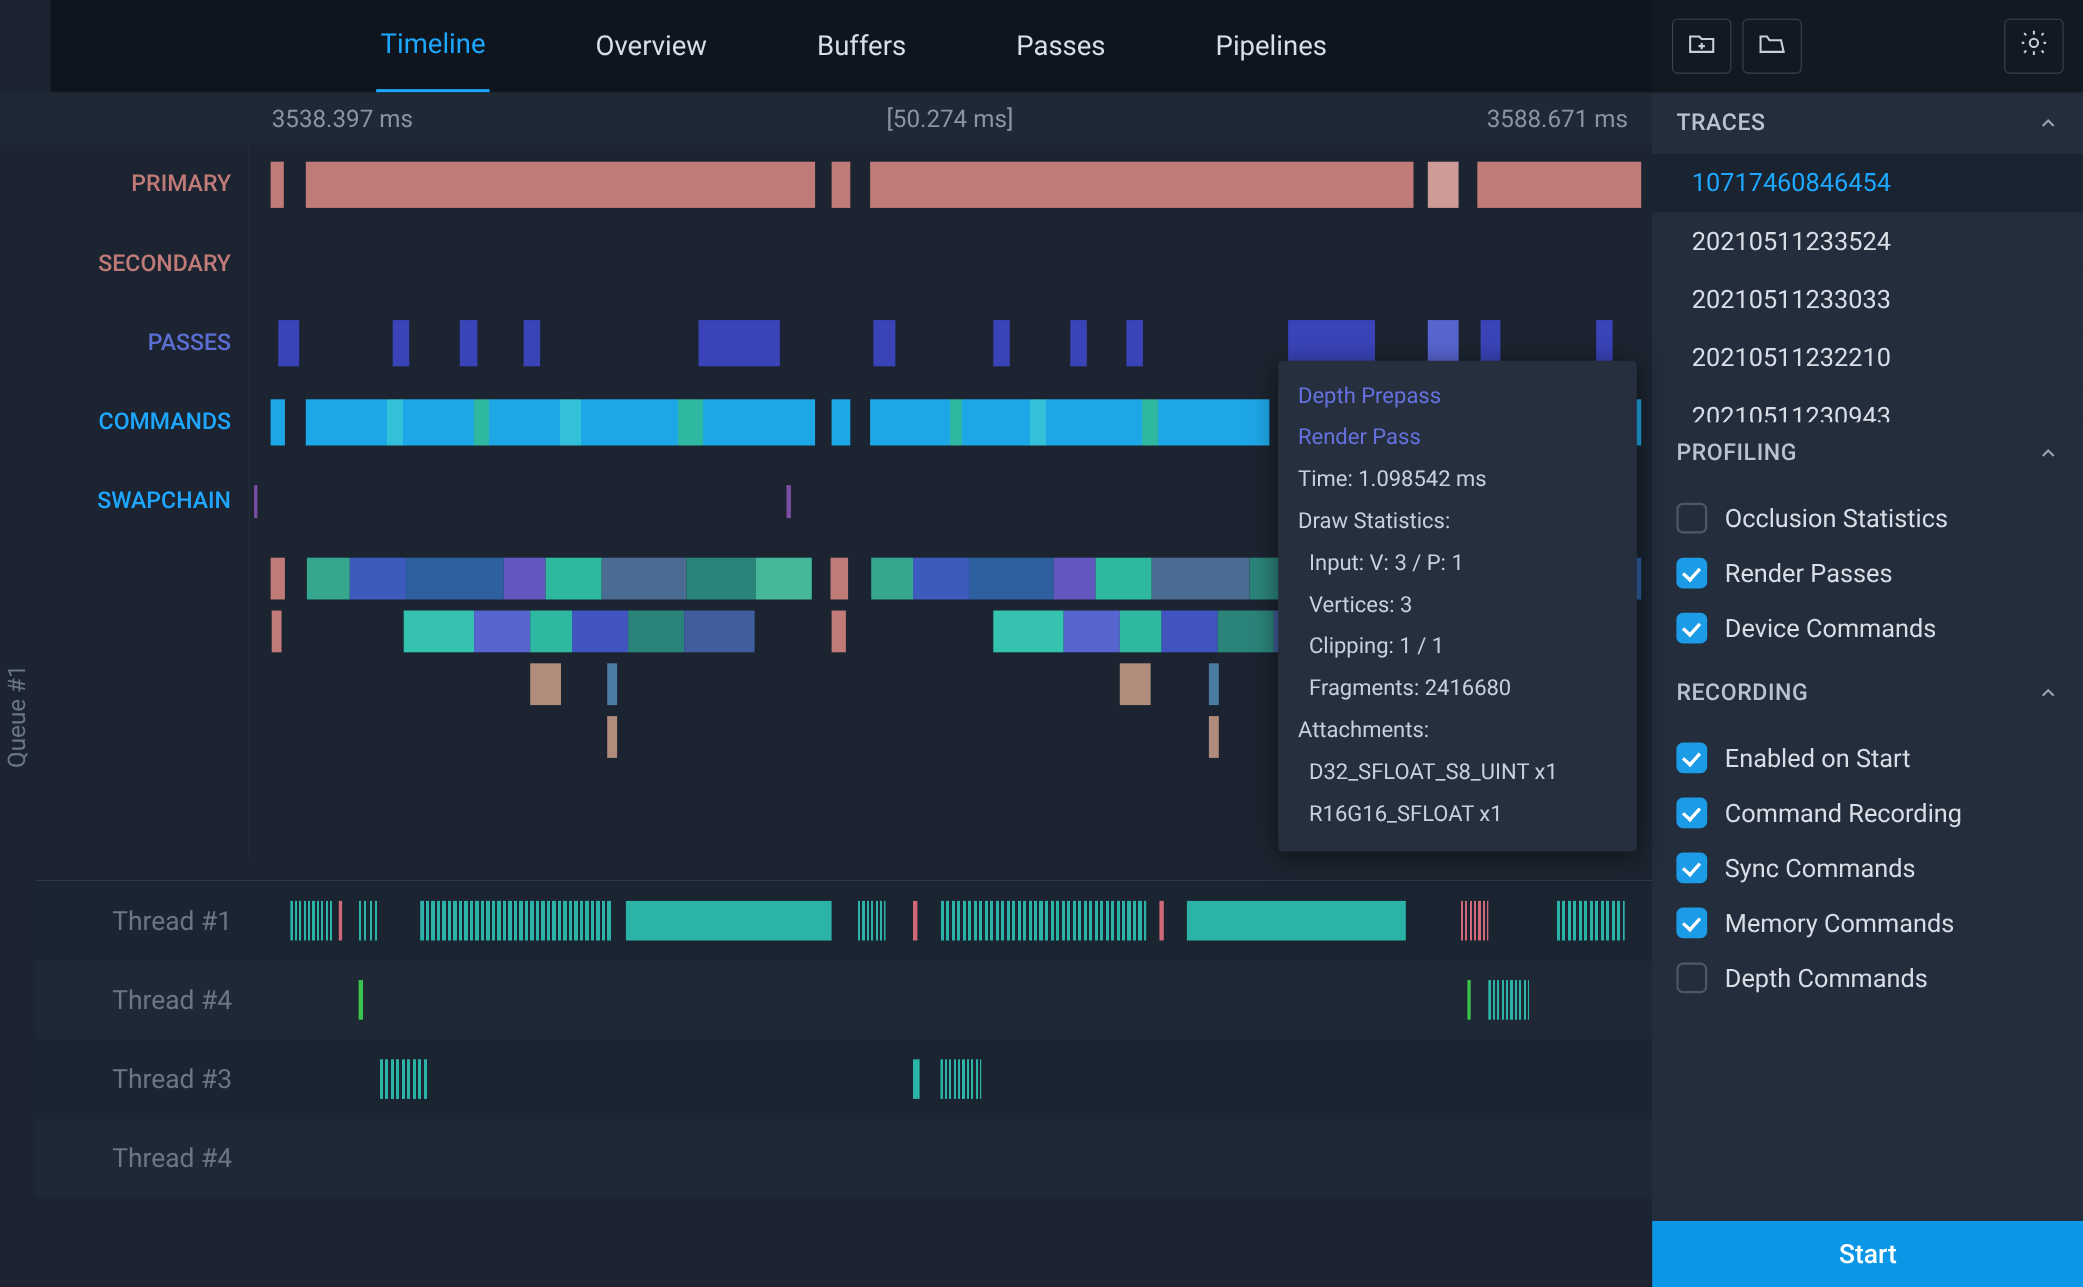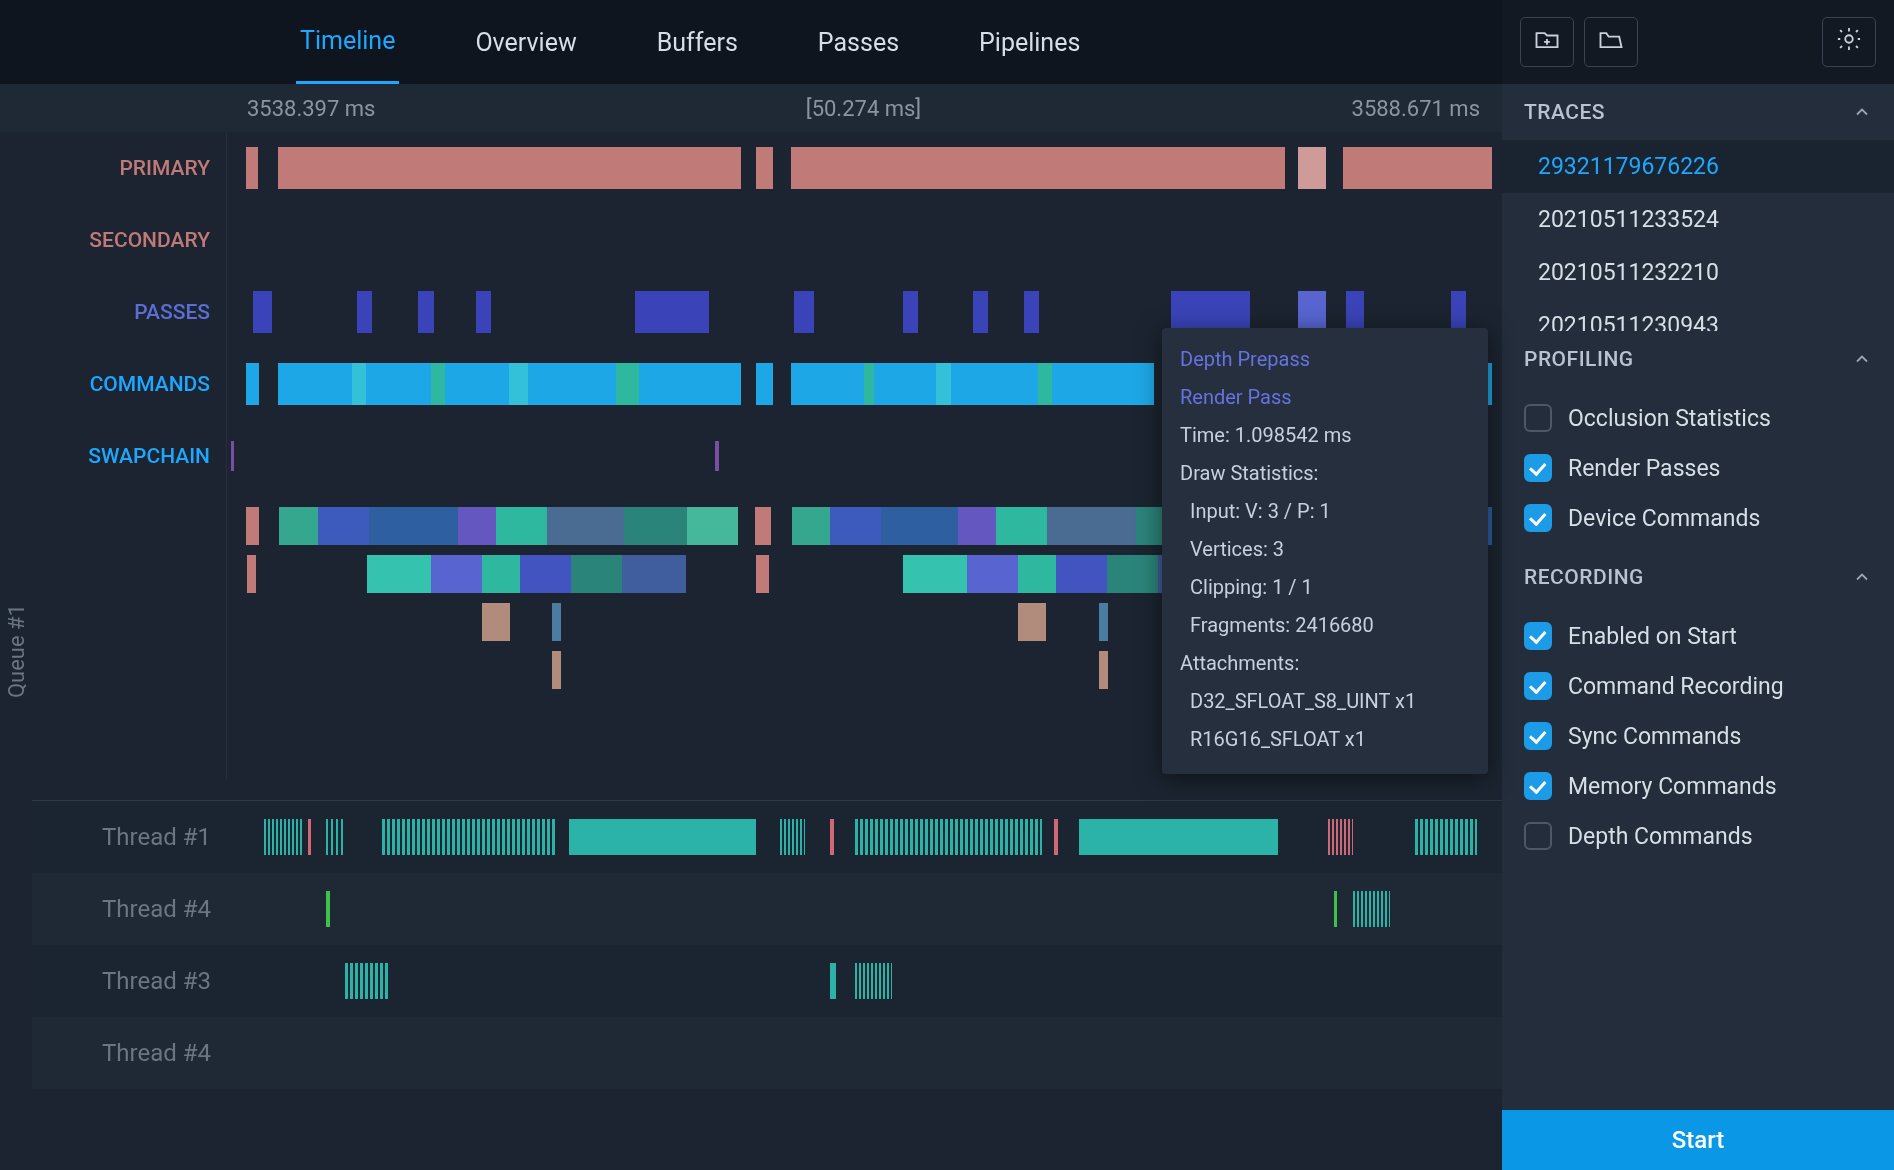--- a/index.html
+++ b/index.html
@@ -27,21 +27,21 @@
     --btn-start:#0997e6;
     --thread-teal:#2bb3a8;
     --thread-green:#3bc34b;
     --thread-pink:#d06878;
   }
   *{box-sizing:border-box;font-family:-apple-system,BlinkMacSystemFont,"Segoe UI",Roboto,sans-serif;}
   html,body{margin:0;padding:0;width:1894px;height:1170px;background:var(--bg-main);color:var(--text-main);overflow:hidden;}
   .viewport{width:1894px;height:1170px;display:flex;}
   
   .main{flex:1;display:flex;flex-direction:column;background:var(--bg-main);}
-  .tabs{display:flex;gap:72px;height:84px;align-items:center;padding-left:296px;background:var(--bg-darker);}
+  .tabs{display:flex;gap:92px;height:84px;align-items:center;padding-left:296px;background:var(--bg-darker);margin-left:46px;}
   .tab{font-size:25px;color:var(--text-main);cursor:pointer;padding:26px 4px;}
   .tab.active{color:var(--accent-bright);border-bottom:3px solid var(--accent-bright);}
   .ruler{display:flex;align-items:center;height:48px;padding:0 18px 0 232px;background:var(--bg-row);font-size:22px;color:var(--text-dim);}
   .ruler .start{flex:0 0 auto;margin-left:15px;}
   .ruler .duration{flex:1;text-align:center;}
   .ruler .end{flex:0 0 auto;margin-right:4px;}
   .timeline{flex:1;display:flex;}
   .gutter{width:32px;display:flex;align-items:center;justify-content:center;}
   .gutter-label{writing-mode:vertical-rl;transform:rotate(180deg);color:var(--track-label);font-size:22px;}
   .tracks{flex:1;display:flex;flex-direction:column;}
@@ -301,22 +301,23 @@
       </div>
     </div>
 
     <div class="section-head">
       <span>TRACES</span>
       <span class="chev"><svg viewBox="0 0 24 24">
             <polyline points="6 15 12 9 18 15"></polyline>
           </svg></span>
     </div>
     <div class="trace-list">
-      <div class="trace-item selected">29321179676226</div>
+      <div class="trace-item selected">10717460846454</div>
       <div class="trace-item">20210511233524</div>
+      <div class="trace-item">20210511233033</div>
       <div class="trace-item">20210511232210</div>
       <div class="trace-item" style="height:32px;overflow:hidden;">20210511230943</div>
     </div>
 
     <div class="section-head">
       <span>PROFILING</span>
       <span class="chev"><svg viewBox="0 0 24 24">
             <polyline points="6 15 12 9 18 15"></polyline>
           </svg></span>
     </div>

